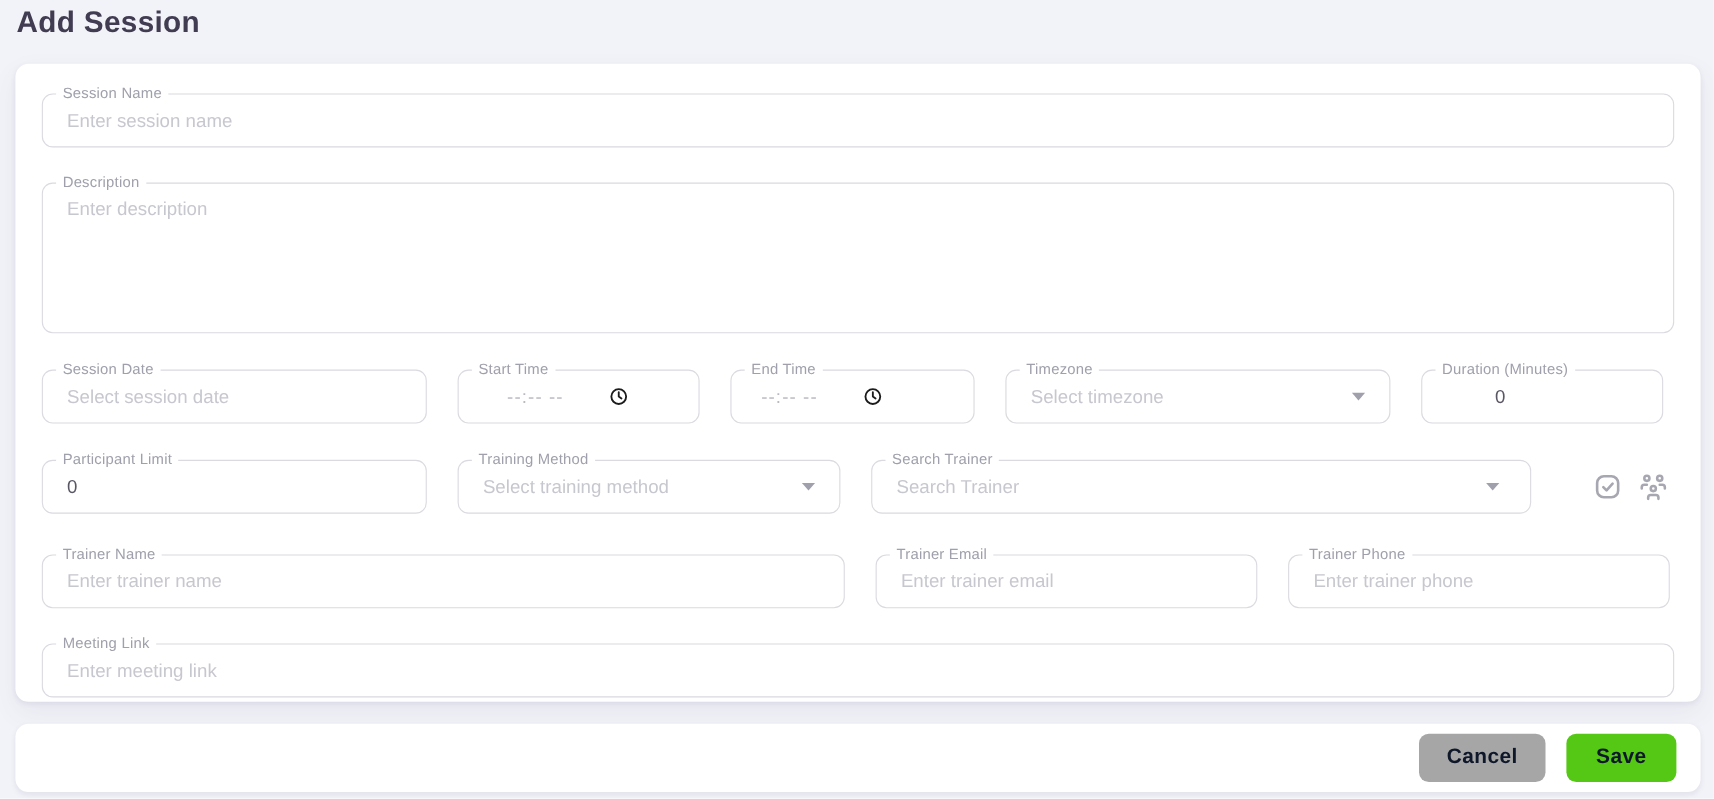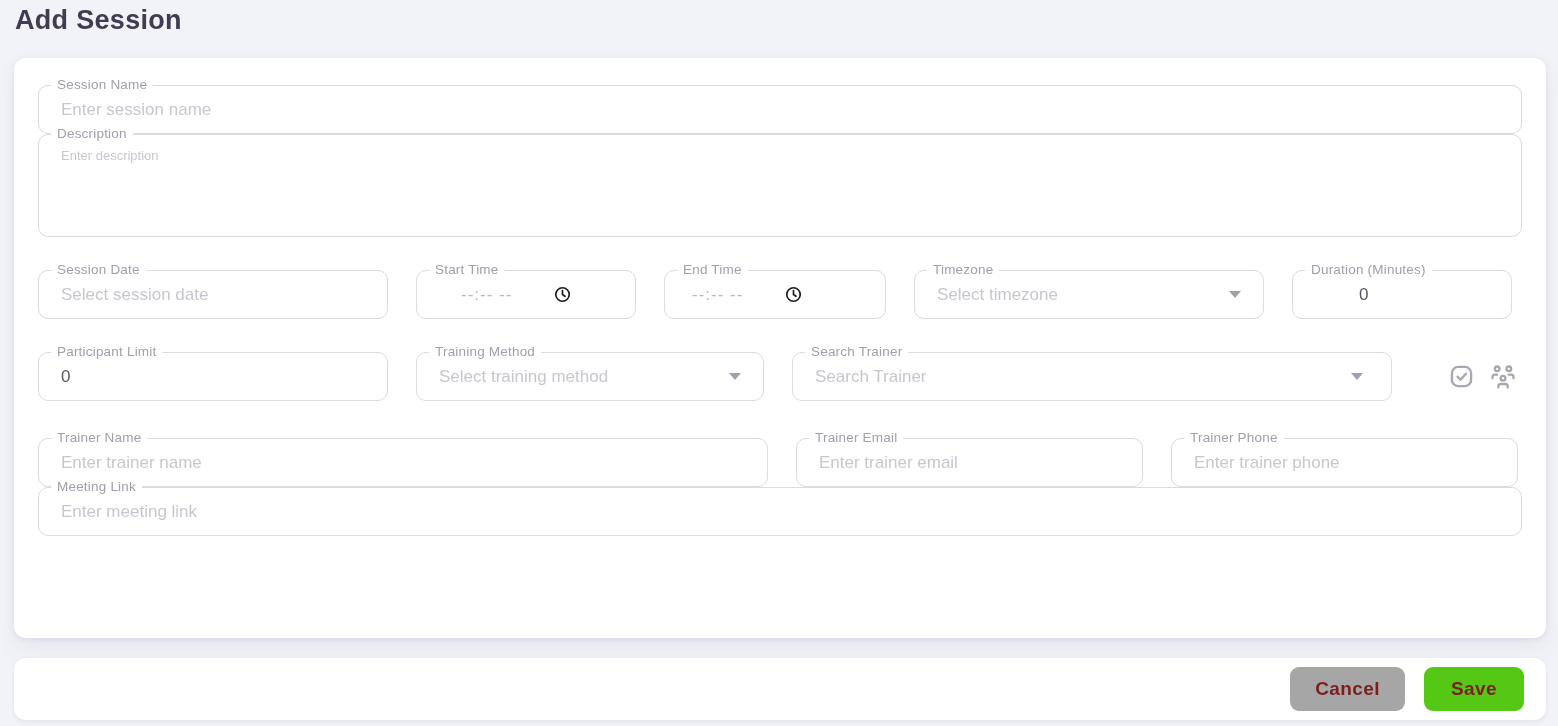--- a/index.html
+++ b/index.html
@@ -47,58 +47,58 @@
   }
   .field input {
     border: none; outline: none; background: transparent;
     width: 100%; height: 100%;
     padding: 0 20px 0 22px;
     font-family: "Liberation Sans", sans-serif;
     font-size: 17px; color: #5b5664;
     border-radius: 10px;
   }
   .field input::placeholder { color: #c7c7cf; opacity: 1; }
-  .field.textarea { height: 103px; align-items: flex-start; }
+  .field.textarea { height: 137px; align-items: flex-start; }
   .field.textarea textarea {
     border: none; outline: none; background: transparent; resize: none;
     width: 100%; height: 100%;
     padding: 13px 20px 0 22px;
     font-family: "Liberation Sans", sans-serif;
-    font-size: 13px; color: #5b5664;
+    font-size: 17px; color: #5b5664;
     border-radius: 10px;
   }
   .field.textarea textarea::placeholder { color: #c7c7cf; opacity: 1; }
   .time-field { padding: 0 16px 0 27px; cursor: text; }
   .time-text { font-size: 17px; color: #b9b9c1; letter-spacing: 1px; }
   .clock-btn { margin-left: 42px; display: flex; align-items: center; cursor: pointer; background: none; border: none; padding: 0; }
   .select-field { padding: 0 22px 0 22px; justify-content: space-between; cursor: pointer; }
   .select-text { font-size: 17px; color: #c7c7cf; }
   .caret {
     width: 0; height: 0;
     border-left: 6px solid transparent;
     border-right: 6px solid transparent;
     border-top: 7px solid #9fa0ab;
   }
-  .mb32 { }
+  .mb32 { margin-bottom: 32px; }
   .mb33 { margin-bottom: 33px; }
   .mb37 { margin-bottom: 37px; }
   .w350 { width: 350px; }
   .w220 { width: 220px; padding-left: 44px; }
   .w222 { width: 222px; }
   .w348 { width: 348px; }
   .w600 { width: 600px; }
   .w730 { width: 730px; }
   .w347 { width: 347px; }
   .icon-btn { background: none; border: none; padding: 0; display: flex; align-items: center; cursor: pointer; }
   .trainer-icons { display: flex; align-items: center; gap: 14px; margin-left: 28px; }
   .btn {
     border: none; cursor: pointer;
     height: 44px; border-radius: 9px;
     font-family: "Liberation Sans", sans-serif;
-    font-size: 19px; font-weight: bold; color: #7f1d1d;
+    font-size: 19px; font-weight: bold; color: #0f172a;
     letter-spacing: 0.4px;
   }
   .btn-cancel { width: 115px; background: #a6a6a6; }
   .btn-save  { width: 100px; background: #55c715; }
 </style>
 </head>
 <body>
 
 <div class="page-title">Add Session</div>
 

